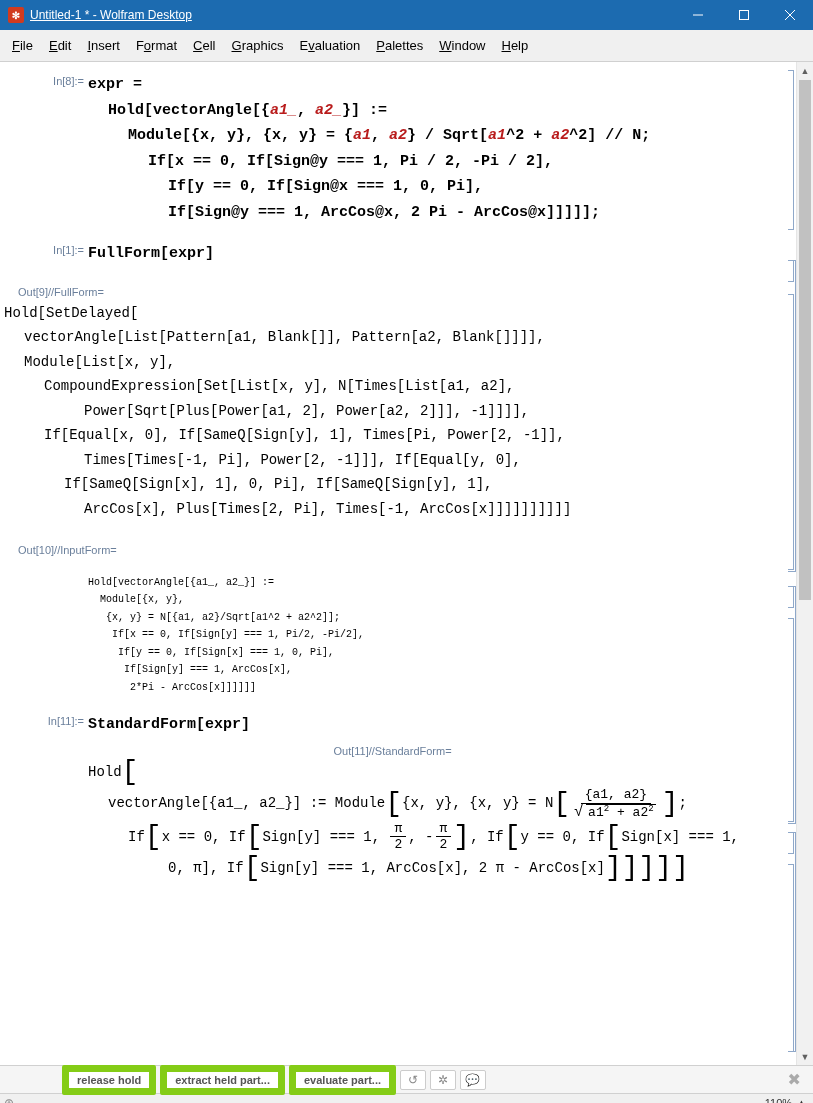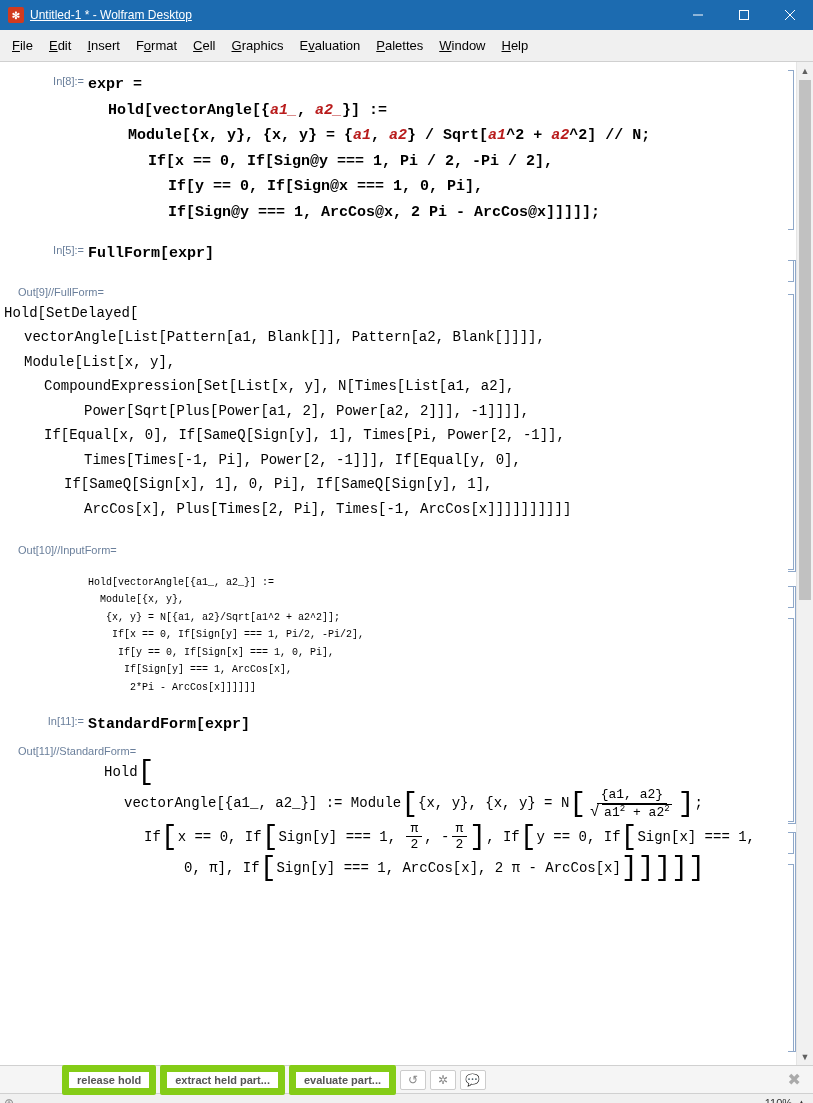--- a/index.html
+++ b/index.html
@@ -98,21 +98,21 @@
         <div class="indent2 nowrap"><span>Module[{x, y}, {x, y} = {</span><span class="pat">a1</span><span>, </span><span class="pat">a2</span><span>} / Sqrt[</span><span class="pat">a1</span><span>^2 + </span><span class="pat">a2</span><span>^2] // N;</span></div>
         <div class="indent3">If[x == 0, If[Sign@y === 1, Pi / 2, -Pi / 2],</div>
         <div class="indent4">If[y == 0, If[Sign@x === 1, 0, Pi],</div>
         <div class="indent4">If[Sign@y === 1, ArcCos@x, 2 Pi - ArcCos@x]]]]];</div>
       </div>
     </div>
 
     <div style="height:12px"></div>
 
     <div class="cell">
-      <div class="label">In[5]:=</div>
+      <div class="label">In[1]:=</div>
       <div class="content">FullForm[expr]</div>
     </div>
 
     <div class="cell" style="margin-top:16px;">
       <div class="label out" style="width:120px; text-align:left; padding-left:14px;">Out[9]//FullForm=</div>
     </div>
     <div class="cell" style="margin-top:-4px;flex-direction:column;">
       <div class="label" style="width:84px"></div>
       <div class="content out">
         <div>Hold[SetDelayed[</div>
@@ -143,24 +143,24 @@
 <span>      If[Sign[y] === 1, ArcCos[x], </span>
 <span>       2*Pi - ArcCos[x]]]]]]</span></div>
     </div>
 
     <div style="height:12px"></div>
 
     <div class="cell">
       <div class="label">In[11]:=</div>
       <div class="content">StandardForm[expr]</div>
     </div>
-    <div class="cell" style="margin-top:4px;">
+    <div class="cell" style="margin-top:4px;justify-content:center;">
       <div class="label out" style="width:160px; text-align:left; padding-left:14px;">Out[11]//StandardForm=</div>
     </div>
-    <div class="cell" style="margin-top:-4px;gap:16px;">
+    <div class="cell" style="margin-top:-4px;">
       <div class="label" style="width:84px"></div>
       <div class="content out" style="line-height:2.2;">
         <div><span>Hold</span><span class="bigbr">[</span></div>
         <div class="indent1 nowrap">
           <span>vectorAngle[{a1_, a2_}] := Module</span><span class="bigbr">[</span><span>{x, y}, {x, y} = N</span><span class="bigbr">[</span><span class="frac">
               <span class="num">{a1, a2}</span>
               <span class="den"><span class="sqrt"><span class="rad"><span>a1</span><sup>2</sup><span> + a2</span><sup>2</sup></span></span></span>
             </span><span class="bigbr">]</span>;
         </div>
         <div class="indent2 nowrap">

